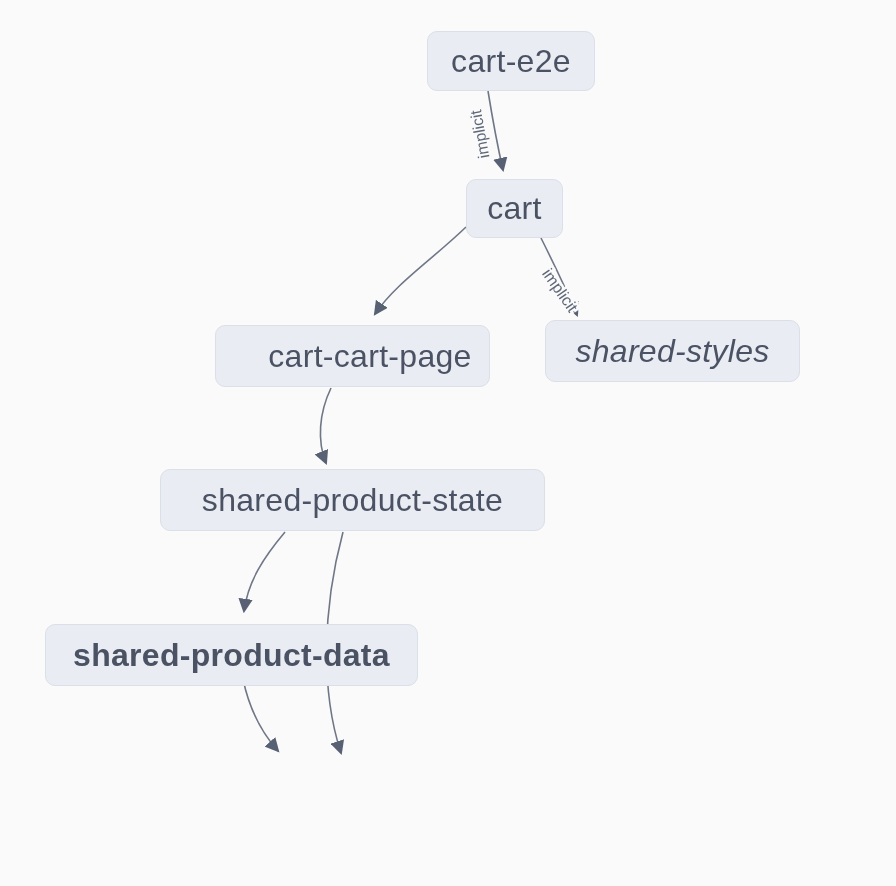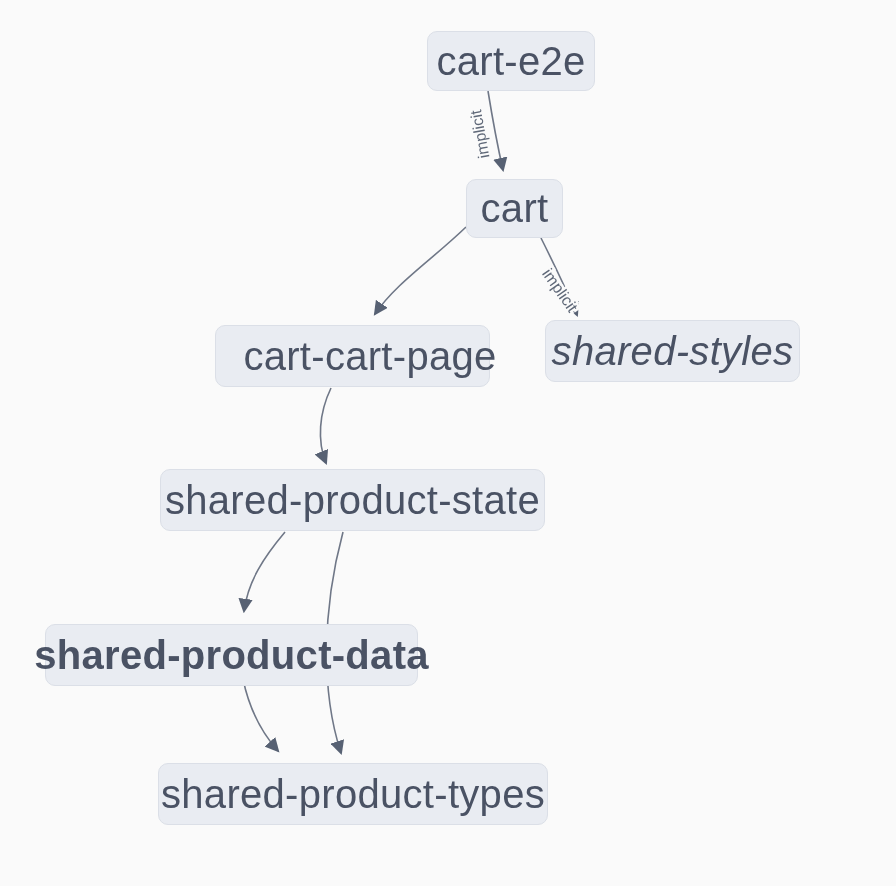--- a/index.html
+++ b/index.html
@@ -43,21 +43,21 @@
   }
   .node{
     position:absolute;
     height:62px;
     background:var(--node-fill);
     border:1px solid var(--node-border);
     border-radius:10px;
     display:flex;
     align-items:center;
     justify-content:center;
-    font-size:40px;
+    font-size:32px;
     color:var(--node-text);
     letter-spacing:0.3px;
     white-space:nowrap;
     cursor:pointer;
   }
   .n-cart-e2e            {left:427px;top:31px; width:168px;height:60px;}
   .n-cart                {left:466px;top:179px;width:97px; height:59px;}
   .n-cart-cart-page      {left:215px;top:325px;width:275px;padding-left:35px;}
   .n-shared-styles       {left:545px;top:320px;width:255px;font-style:italic;}
   .n-shared-product-state{left:160px;top:469px;width:385px;text-align:center;}
@@ -100,15 +100,14 @@
   <div class="node n-cart">cart</div>
 
   <div class="node n-cart-cart-page">cart-cart-page</div>
 
   <div class="node n-shared-styles">shared-styles</div>
 
   <div class="node n-shared-product-state">shared-product-state</div>
 
   <div class="node n-shared-product-data">shared-product-data</div>
 
-  <div class="node n-shared-product-types">shared-product-types</div>
 
 </div>
 
 </body></html>

